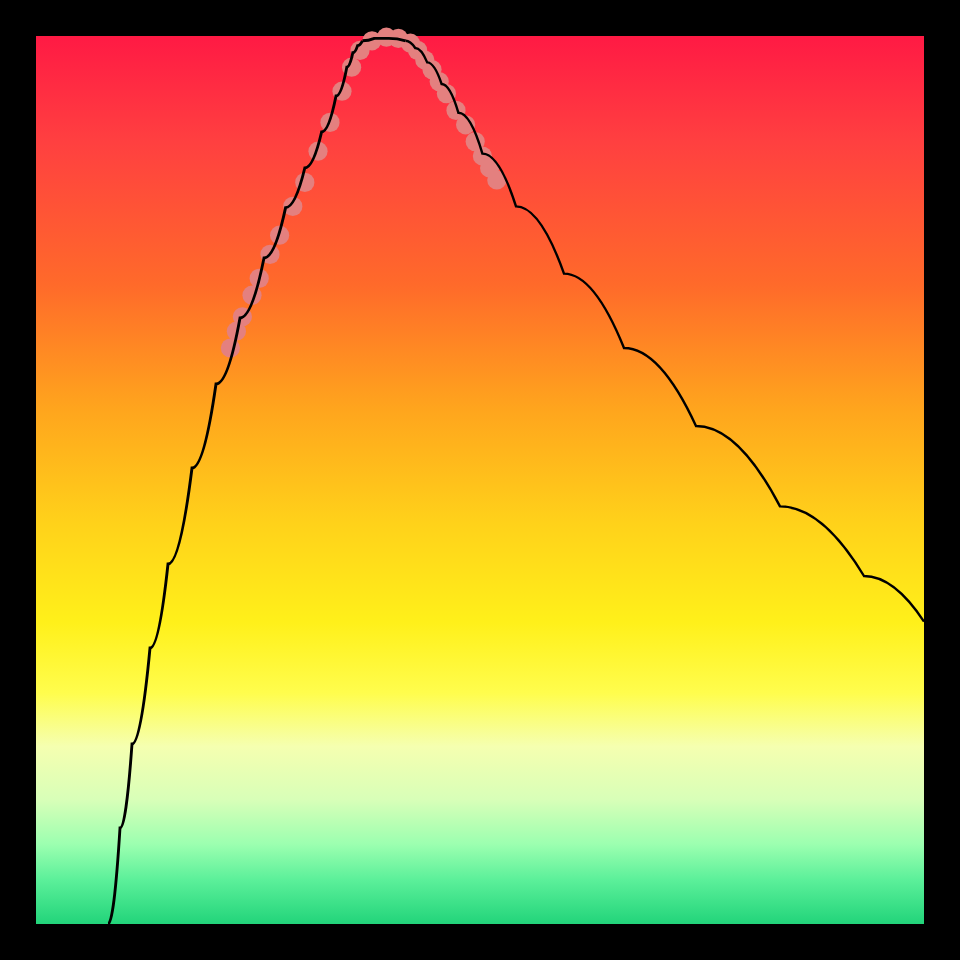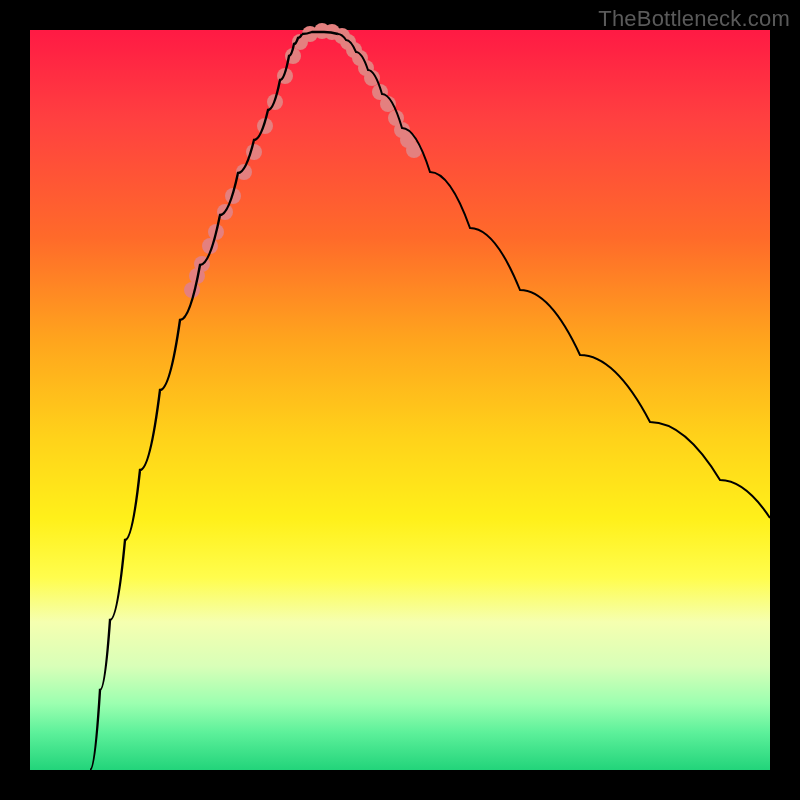--- a/index.html
+++ b/index.html
@@ -56,21 +56,20 @@
     font-weight: 500;
     letter-spacing: 0.2px;
     user-select: none;
   }
 </style>
 </head>
 <body>
 
 <div class="frame">
 
-  <div class="watermark">TheBottleneck.com</div>
 
   <div class="plot">
     <svg class="curve" viewBox="0 0 740 740" preserveAspectRatio="none">
       <g id="markers-g">
           <circle cx="162" cy="260" r="8" fill="#e4807f"></circle>
           <circle cx="167" cy="246" r="8" fill="#e4807f"></circle>
           <circle cx="172" cy="234" r="8" fill="#e4807f"></circle>
           <circle cx="180" cy="216" r="8" fill="#e4807f"></circle>
           <circle cx="186" cy="202" r="8" fill="#e4807f"></circle>
           <circle cx="195" cy="182" r="8" fill="#e4807f"></circle>

